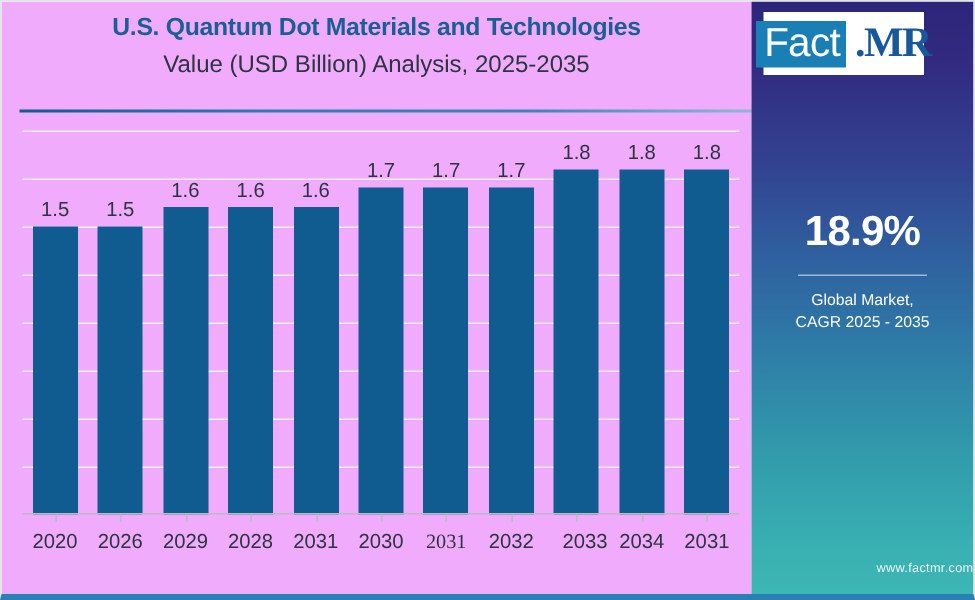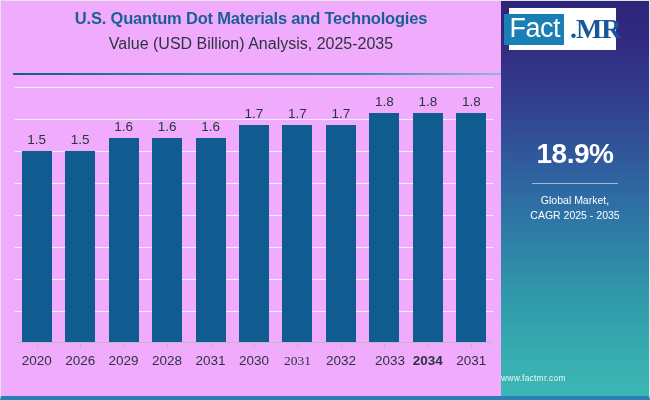--- a/index.html
+++ b/index.html
@@ -202,21 +202,21 @@
     text-align: center;
     color: #ffffff;
     font-size: 10.5px;
     line-height: 1.45;
   }
   #site-url {
     position: absolute;
     left: 0;
     top: 372px;
     width: 148px;
-    text-align: left;
+    text-align: right;
     color: #eaf6f7;
     font-size: 8.5px;
     letter-spacing: 0.2px;
   }
 </style>
 </head>
 <body>
 
 <div id="root">
 
@@ -302,21 +302,21 @@
         <div class="x-label" style="left: 183.545px;">2031</div>
         <div class="tick" style="left: 253px;"></div>
         <div class="x-label" style="left: 227px;">2030</div>
         <div class="tick" style="left: 296.455px;"></div>
         <div class="x-label" style="left: 270.455px; font-family: Liberation Serif, serif;">2031</div>
         <div class="tick" style="left: 339.909px;"></div>
         <div class="x-label" style="left: 313.909px;">2032</div>
         <div class="tick" style="left: 383.364px;"></div>
         <div class="x-label" style="left: 363px;">2033</div>
         <div class="tick" style="left: 426.818px;"></div>
-        <div class="x-label" style="left: 400.818px; font-weight: bold;">2034</div>
+        <div class="x-label" style="left: 400.818px;">2034</div>
         <div class="tick" style="left: 470.273px;"></div>
         <div class="x-label" style="left: 444.273px;">2031</div>
       </div>
 
   </div>
 
   <div id="side-panel">
     <div id="logo-plate">
       <div id="logo-inner">
         <span id="logo-fact">Fact</span>

